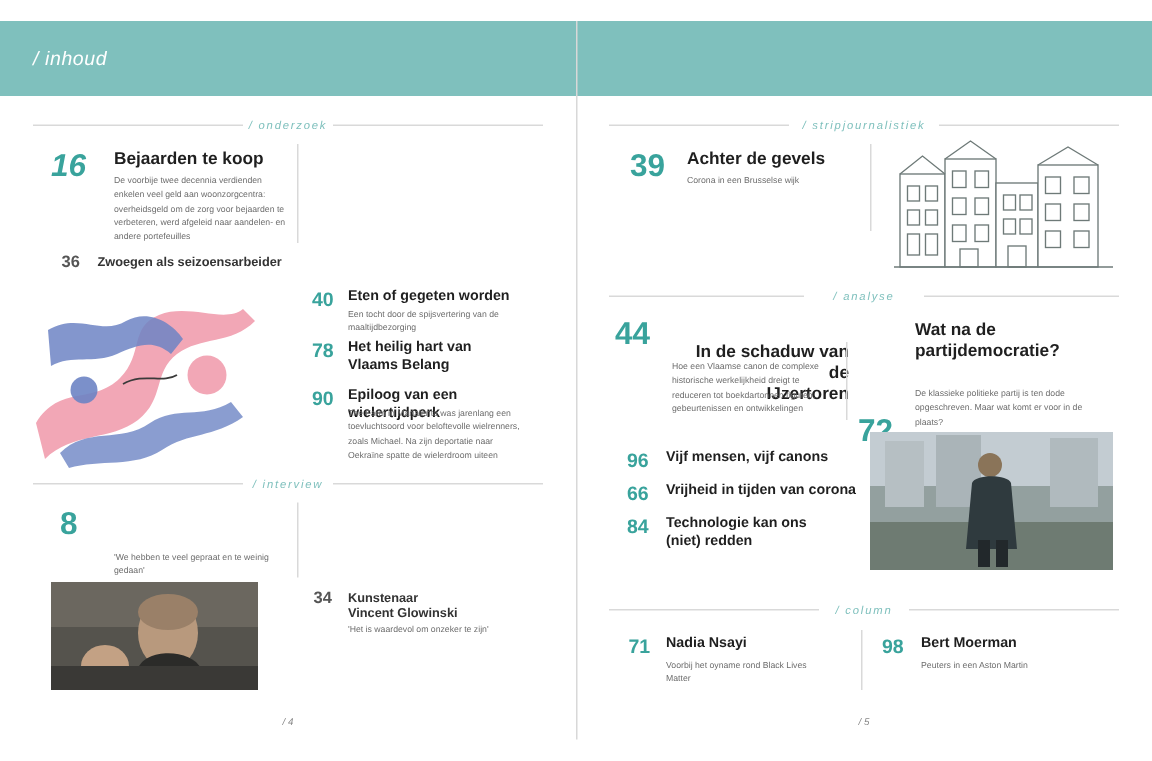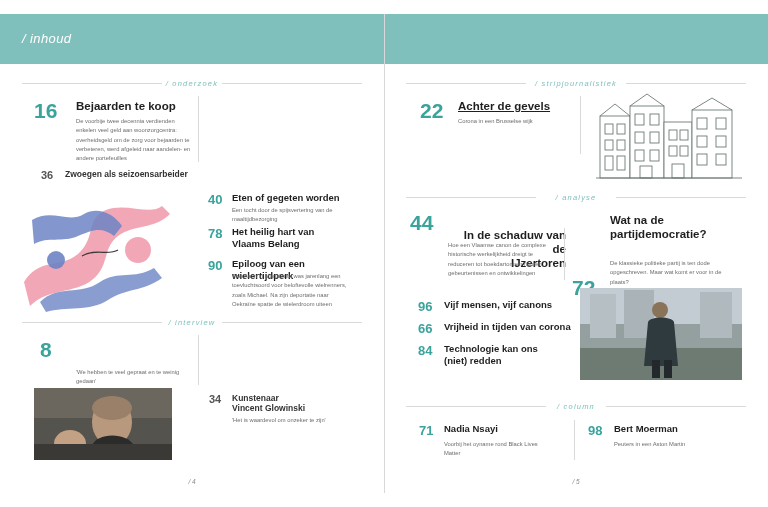--- a/index.html
+++ b/index.html
@@ -167,21 +167,21 @@
   <div class="page page-left">
 
     <div class="banner banner-left">
       <div class="banner-title">/ inhoud</div>
     </div>
 
     <div class="sec-head" style="top:79px; left:0;">/ onderzoek</div>
     <div class="rule" style="left:22px; top:83px; width:140px;"></div>
     <div class="rule" style="left:222px; top:83px; width:140px;"></div>
 
-    <div class="num num-lg" style="left:34px; top:100px;">16</div>
+    <div class="num num-lg" style="left:34px; top:100px;font-style:italic;">16</div>
     <div class="etitle etitle-lg" style="left:76px; top:99px; width:130px;">Bejaarden te koop</div>
     <div class="edesc" style="left:76px; top:117px; width:115px;">De voorbije twee decennia verdienden enkelen veel geld aan woonzorgcentra: overheidsgeld om de zorg voor bejaarden te verbeteren, werd afgeleid naar aandelen- en andere portefeuilles</div>
     <div class="rule" style="left:198px; top:96px; width:1px; height:66px; background:#d9d9d9;"></div>
 
     <div class="num num-sm" style="left:41px; top:170px;">36</div>
     <div class="etitle etitle-sm" style="left:65px; top:169px; width:140px;">Zwoegen als seizoensarbeider</div>
 
     <div class="art-illus">
       <svg width="150" height="118" viewBox="0 0 150 118" xmlns="http://www.w3.org/2000/svg">
         <rect x="0" y="0" width="150" height="118" fill="#ffffff"></rect>
@@ -236,22 +236,22 @@
 
   <div class="page page-right">
 
     <div class="banner banner-right"></div>
     <div class="gutter-line" style="left:0;"></div>
 
     <div class="sec-head" style="top:79px; left:0;">/ stripjournalistiek</div>
     <div class="rule" style="left:22px; top:83px; width:120px;"></div>
     <div class="rule" style="left:242px; top:83px; width:120px;"></div>
 
-    <div class="num num-lg" style="left:36px; top:100px;">22</div>
-    <div class="etitle etitle-lg" style="left:74px; top:99px; width:120px;text-decoration:underline;">Achter de gevels</div>
+    <div class="num num-lg" style="left:36px; top:100px;">39</div>
+    <div class="etitle etitle-lg" style="left:74px; top:99px; width:120px;">Achter de gevels</div>
     <div class="edesc" style="left:74px; top:117px; width:110px;">Corona in een Brusselse wijk</div>
     <div class="rule" style="left:196px; top:96px; width:1px; height:58px;"></div>
 
     <div class="art-photo photo-brussel">
       <svg width="146" height="96" viewBox="0 0 146 96" xmlns="http://www.w3.org/2000/svg" stroke="#6e7a78" fill="none" stroke-width="0.9">
         <rect x="4" y="28" width="30" height="62" fill="#ffffff"></rect>
         <rect x="34" y="18" width="34" height="72" fill="#ffffff"></rect>
         <rect x="68" y="34" width="28" height="56" fill="#ffffff"></rect>
         <rect x="96" y="22" width="40" height="68" fill="#ffffff"></rect>
         <line x1="0" y1="90" x2="146" y2="90"></line>

